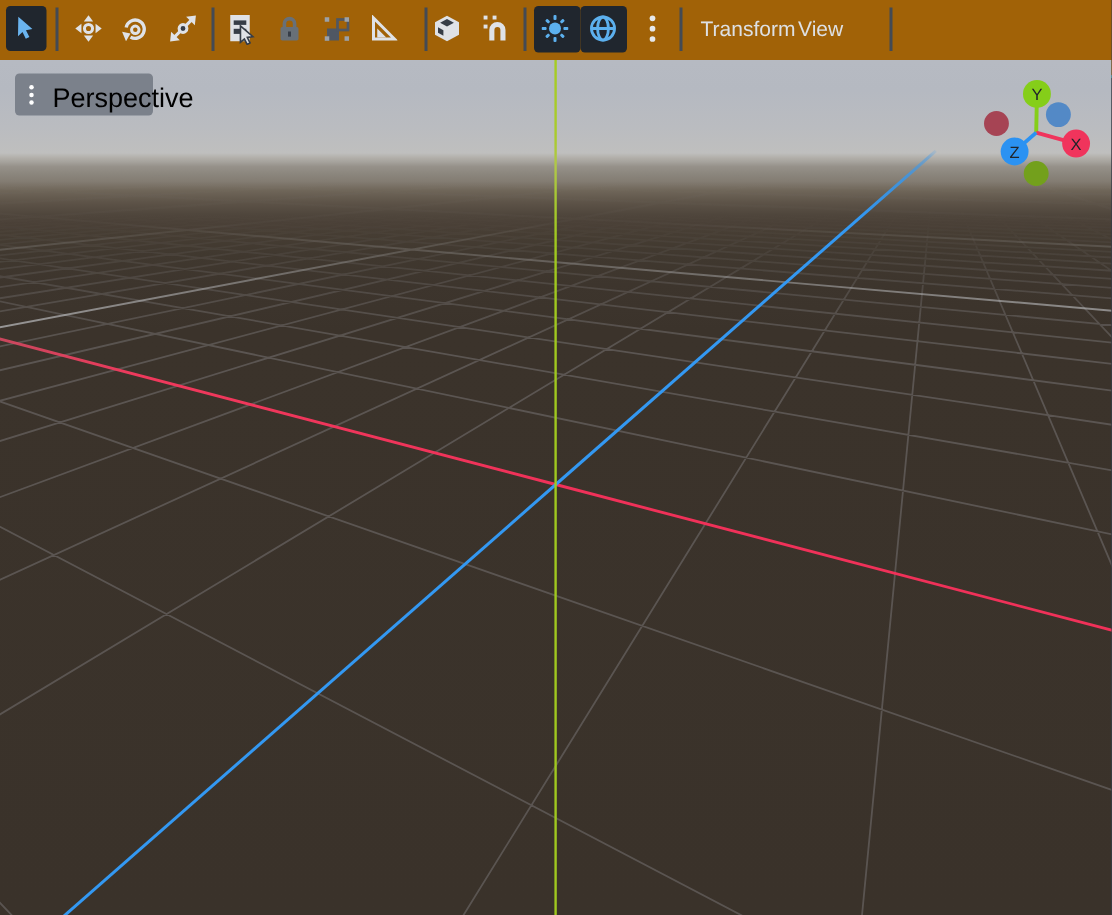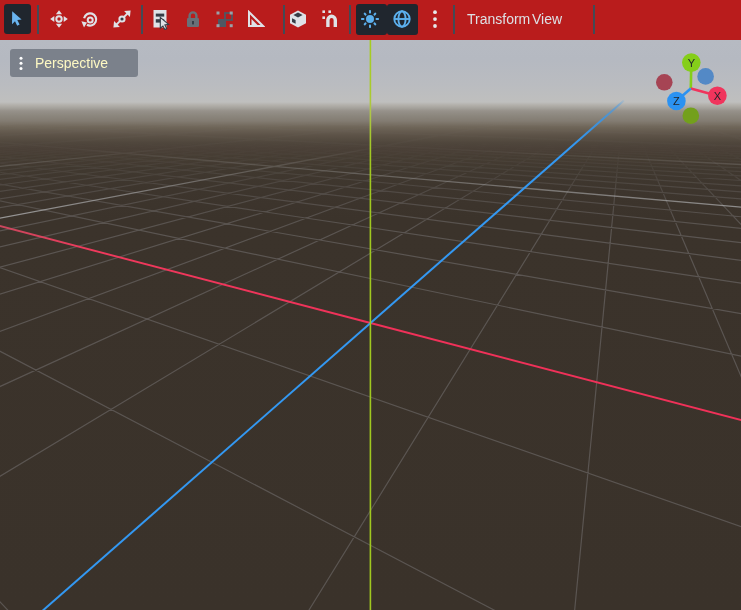--- a/index.html
+++ b/index.html
@@ -1,24 +1,24 @@
 <!DOCTYPE html>
 <html><head><meta charset="utf-8"><style>
 html,body{margin:0;padding:0;width:741px;height:610px;overflow:hidden;background:#363d47;
 font-family:"Liberation Sans",sans-serif;}
-#toolbar{position:absolute;left:0;top:0;width:741px;height:52px;background:#b91c1c;
+#toolbar{position:absolute;left:0;top:0;width:741px;height:52px;background:#a16207;
 border-bottom:2px solid #0ea5e9;box-sizing:border-box;}
 .sep{position:absolute;top:5px;width:2px;height:29px;background:#434a55;}
 .btn{position:absolute;top:4px;width:31px;height:31px;border-radius:3px;}
 .pressed{background:#20262e;}
 .ico{position:absolute;}
 .menu{position:absolute;top:0;height:38px;line-height:38px;font-size:14px;color:#dde0e4;}
 #viewport{position:absolute;left:0;top:40px;width:741px;height:570px;}
-#persp{position:absolute;left:10px;top:9px;width:128px;height:28px;background:#7b818b;
-border-radius:3px;color:#fef9c3;font-size:14px;}
+#persp{position:absolute;left:10px;top:9px;width:92px;height:28px;background:#7b818b;
+border-radius:3px;color:#000000;font-size:18px;}
 #persp span{position:absolute;left:25px;top:5.5px;}
 </style></head><body>
 <div id="toolbar">
 <div class="btn pressed" style="left:4px;width:27px;height:30px"></div>
 <svg class="ico" style="left:9px;top:10px" width="18" height="18" viewBox="0 0 18 18">
       <path d="M3.2 1.2 L12.6 9.4 L8.3 10.1 L10.6 14.6 L8.2 15.8 L6 11.3 L3.0 14.2 Z" fill="#6ab4ef"></path>
     </svg>
 <div class="sep" style="left:37px"></div>
 <div class="sep" style="left:141px"></div>
 <div class="sep" style="left:283px"></div>

